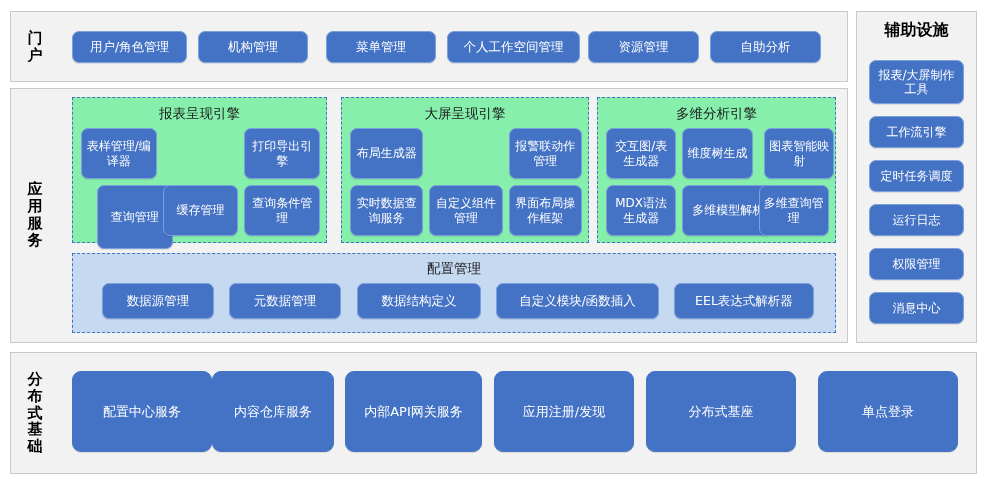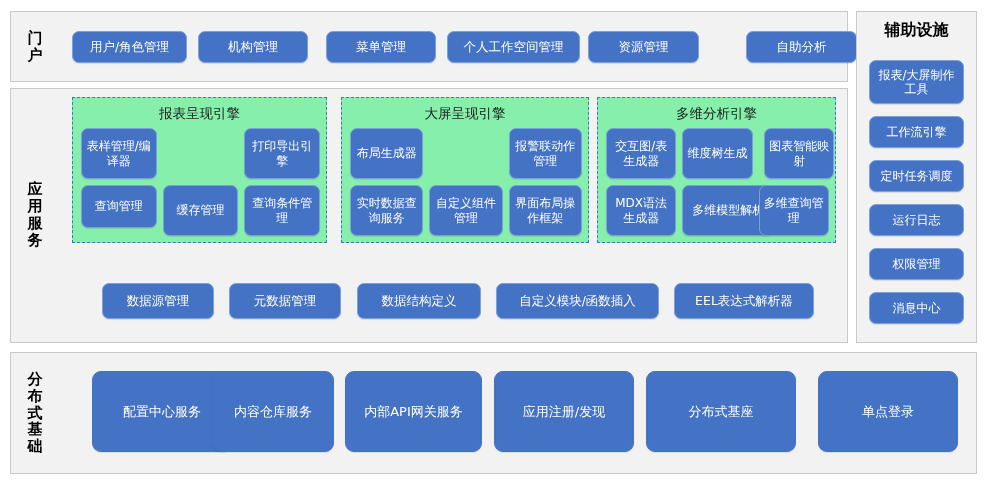--- a/index.html
+++ b/index.html
@@ -159,21 +159,21 @@
   <div class="vlabel" id="portal-label">
       <span>门</span>
       <span>户</span>
     </div>
   <div id="portal-items">
       <div class="bbox portal-btn" style="left: 72px; width: 115px;">用户/角色管理</div>
       <div class="bbox portal-btn" style="left: 198px; width: 110px;">机构管理</div>
       <div class="bbox portal-btn" style="left: 326px; width: 110px;">菜单管理</div>
       <div class="bbox portal-btn" style="left: 447px; width: 133px;">个人工作空间管理</div>
       <div class="bbox portal-btn" style="left: 588px; width: 111px;">资源管理</div>
-      <div class="bbox portal-btn" style="left: 710px; width: 111px; margin-left: 36px;">自助分析</div>
+      <div class="bbox portal-btn" style="left: 710px; width: 111px;">自助分析</div>
     </div>
 
   <div class="panel" id="aux-panel"></div>
   <div id="aux-title">辅助设施</div>
   <div id="aux-items">
       <div class="bbox aux-btn" style="top: 60px; height: 44px;">报表/大屏制作工具</div>
       <div class="bbox aux-btn" style="top: 116px; height: 32px;">工作流引擎</div>
       <div class="bbox aux-btn" style="top: 160px; height: 32px;">定时任务调度</div>
       <div class="bbox aux-btn" style="top: 204px; height: 32px;">运行日志</div>
       <div class="bbox aux-btn" style="top: 248px; height: 32px;">权限管理</div>
@@ -185,21 +185,21 @@
       <span>应</span>
       <span>用</span>
       <span>服</span>
       <span>务</span>
     </div>
   <div id="engine-host">
       <div class="engine" style="left: 72px; top: 97px; width: 255px; height: 146px;">
         <div class="engine-title">报表呈现引擎</div>
         <div class="bbox" style="left: 8px; top: 30px; width: 75.6667px; height: 51px;">表样管理/编译器</div>
         <div class="bbox" style="left: 171.333px; top: 30px; width: 75.6667px; height: 51px;">打印导出引擎</div>
-        <div class="bbox" style="left: 8px; top: 87px; width: 75.6667px; height: 43px;">查询管理</div>
+        <div class="bbox" style="left: 24px; top: 87px; width: 75.6667px; height: 64px;">查询管理</div>
         <div class="bbox" style="left: 89.6667px; top: 87px; width: 75.6667px; height: 51px;">缓存管理</div>
         <div class="bbox" style="left: 171.333px; top: 87px; width: 75.6667px; height: 51px;">查询条件管理</div>
       </div>
       <div class="engine" style="left: 341px; top: 97px; width: 248px; height: 146px;">
         <div class="engine-title">大屏呈现引擎</div>
         <div class="bbox" style="left: 8px; top: 30px; width: 73.3333px; height: 51px;">布局生成器</div>
         <div class="bbox" style="left: 166.667px; top: 30px; width: 73.3333px; height: 51px;">报警联动作管理</div>
         <div class="bbox" style="left: 8px; top: 87px; width: 73.3333px; height: 51px;">实时数据查询服务</div>
         <div class="bbox" style="left: 87.3333px; top: 87px; width: 73.3333px; height: 51px;">自定义组件管理</div>
         <div class="bbox" style="left: 166.667px; top: 87px; width: 73.3333px; height: 51px;">界面布局操作框架</div>
@@ -208,38 +208,41 @@
         <div class="engine-title">多维分析引擎</div>
         <div class="bbox" style="left: 8px; top: 30px; width: 70.3333px; height: 51px;">交互图/表生成器</div>
         <div class="bbox" style="left: 84.3333px; top: 30px; width: 70.3333px; height: 51px;">维度树生成</div>
         <div class="bbox" style="left: 166px; top: 30px; width: 70.3333px; height: 51px;">图表智能映射</div>
         <div class="bbox" style="left: 8px; top: 87px; width: 70.3333px; height: 51px;">MDX语法生成器</div>
         <div class="bbox" style="left: 84.3333px; top: 87px; width: 92px; height: 51px;">多维模型解析</div>
         <div class="bbox" style="left: 160.667px; top: 87px; width: 70.3333px; height: 51px;">多维查询管理</div>
       </div>
     </div>
 
+  <div id="config-panel">
+    <div id="config-title">配置管理</div>
+  </div>
   <div id="config-items">
       <div class="bbox config-btn" style="left: 102px; top: 283px; width: 112px;">数据源管理</div>
       <div class="bbox config-btn" style="left: 229px; top: 283px; width: 112px;">元数据管理</div>
       <div class="bbox config-btn" style="left: 357px; top: 283px; width: 124px;">数据结构定义</div>
       <div class="bbox config-btn" style="left: 496px; top: 283px; width: 163px;">自定义模块/函数插入</div>
       <div class="bbox config-btn" style="left: 674px; top: 283px; width: 140px;">EEL表达式解析器</div>
     </div>
 
   <div class="panel" id="base-panel"></div>
   <div class="vlabel" id="base-label">
       <span>分</span>
       <span>布</span>
       <span>式</span>
       <span>基</span>
       <span>础</span>
     </div>
   <div id="base-items">
-      <div class="bbox flat base-btn" style="left: 72px; width: 140px; margin-left: 20px;">配置中心服务</div>
+      <div class="bbox flat base-btn" style="left: 72px; width: 140px;">配置中心服务</div>
       <div class="bbox flat base-btn" style="left: 212px; width: 122px;">内容仓库服务</div>
       <div class="bbox flat base-btn" style="left: 345px; width: 137px;">内部API网关服务</div>
       <div class="bbox flat base-btn" style="left: 494px; width: 140px;">应用注册/发现</div>
       <div class="bbox flat base-btn" style="left: 646px; width: 150px;">分布式基座</div>
       <div class="bbox flat base-btn" style="left: 818px; width: 140px;">单点登录</div>
     </div>
 
 </div>
 
 </body></html>

